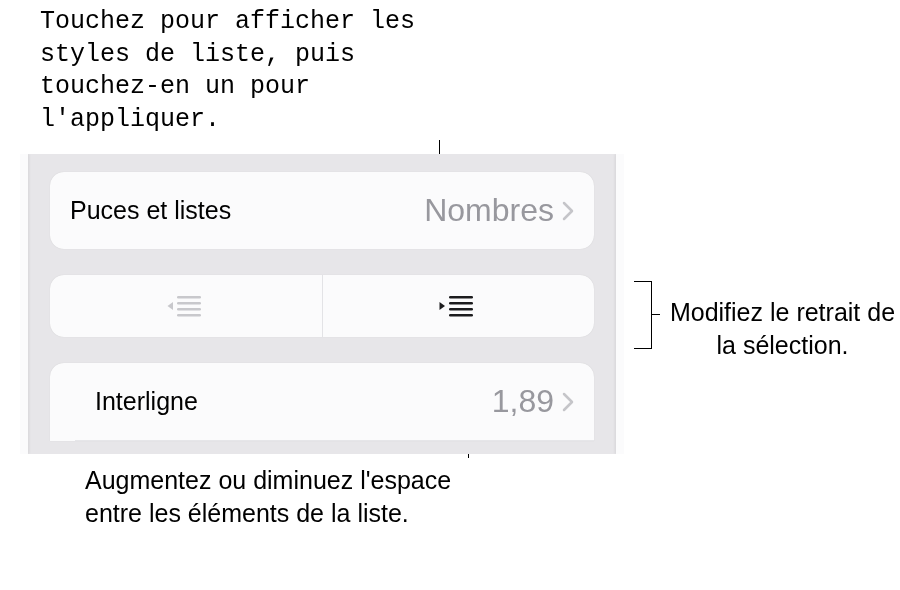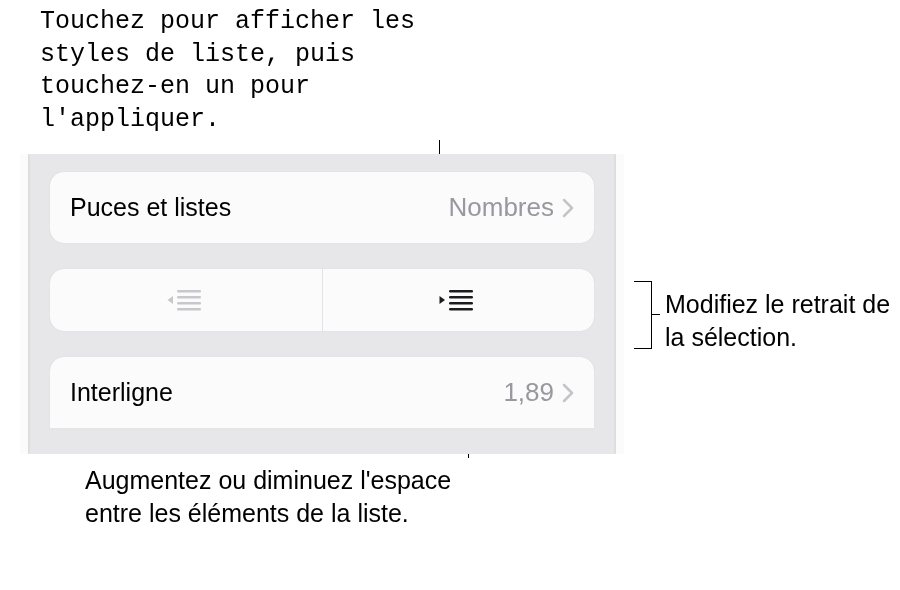--- a/index.html
+++ b/index.html
@@ -20,24 +20,24 @@
       line-height: 1.3;
     }
     .callout-top {
       top: 6px;
       left: 40px;
       width: 400px;
       text-align: left;
       font-family: Liberation Mono, monospace;
     }
     .callout-right {
-      top: 288px;
+      top: 296px;
       left: 665px;
       width: 235px;
-      text-align: left;
+      text-align: center;
     }
     .callout-bottom {
       top: 464px;
       left: 85px;
       width: 385px;
       text-align: left;
     }
 
     
     .leader {
@@ -113,21 +113,21 @@
       align-items: center;
       padding: 20px 20px;
     }
 
     .row-label {
       flex: 1;
       font-size: 25px;
       color: #000;
     }
     .row-value {
-      font-size: 26px;
+      font-size: 32px;
       color: #98989e;
       margin-right: 8px;
     }
     .chevron {
       color: #c5c5c9;
     }
     .chevron svg { display: block; }
 
     
     .seg {
@@ -149,20 +149,21 @@
     .seg-btn svg { display: block; }
 
     .ico-outdent { color: #c8c8cc; }
     .ico-indent { color: #1c1c1e; }
 
     
     .row-card.last {
       margin-bottom: 0;
       border-bottom-left-radius: 0;
       border-bottom-right-radius: 0;
+      padding-left: 25px;
     }
     .row-card.last .row {
        border-bottom: 1px solid #e6e6e9;
     }
 
   </style>
 </head>
 <body>
 
 <div class="callout callout-top">Touchez pour afficher les styles de liste, puis touchez-en un pour l'appliquer.</div>

